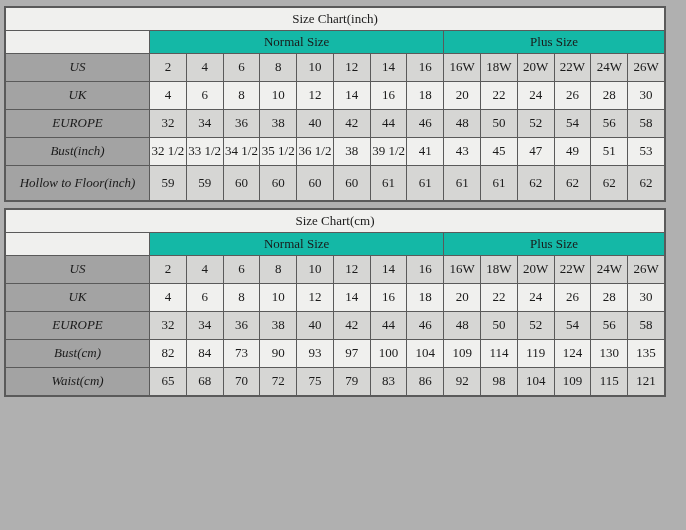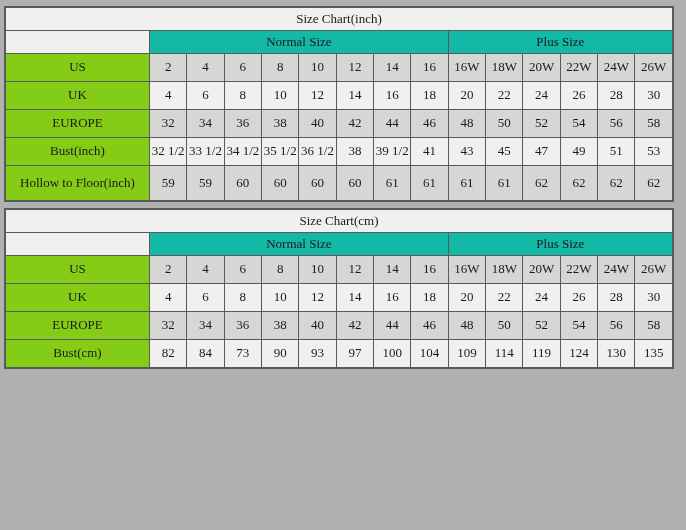--- a/index.html
+++ b/index.html
@@ -6,21 +6,21 @@
     margin: 0;
     padding: 0;
     background: #b0b0b0;
     font-family: "Liberation Serif", serif;
   }
   .page {
     width: 686px;
     height: 530px;
     background: #b0b0b0;
     box-sizing: border-box;
-    padding: 6px 12px 6px 4px;
+    padding: 6px 20px 6px 4px;
     display: flex;
     flex-direction: column;
     gap: 6px;
     overflow: hidden;
   }
   .chart-block {
     background: #f0f0ee;
     border: 1px solid #5a5a5a;
     box-sizing: border-box;
   }
@@ -48,22 +48,23 @@
   .group-cell {
     font-size: 15px;
     height: 22px;
     background: #14b8a6;
   }
   .blank-cell {
     background: #f0f0ee;
   }
   .rowlabel {
     font-size: 13.5px;
-    background: #84cc16;
+    background: #a3a3a3;
     text-align: center;
+    font-style: italic;
   }
   .shaded {
     background: #d6d6d4;
   }
   .plain {
     background: #f0f0ee;
   }
   td.datacell {
     font-size: 12px;
   }
@@ -258,16 +259,33 @@
             <td class="datacell plain normal-h">97</td>
             <td class="datacell plain normal-h">100</td>
             <td class="datacell plain normal-h">104</td>
             <td class="datacell plain normal-h">109</td>
             <td class="datacell plain normal-h">114</td>
             <td class="datacell plain normal-h">119</td>
             <td class="datacell plain normal-h">124</td>
             <td class="datacell plain normal-h">130</td>
             <td class="datacell plain normal-h">135</td>
           </tr>
+          <tr>
+            <td class="rowlabel normal-h">Waist(cm)</td>
+            <td class="datacell shaded normal-h">65</td>
+            <td class="datacell shaded normal-h">68</td>
+            <td class="datacell shaded normal-h">70</td>
+            <td class="datacell shaded normal-h">72</td>
+            <td class="datacell shaded normal-h">75</td>
+            <td class="datacell shaded normal-h">79</td>
+            <td class="datacell shaded normal-h">83</td>
+            <td class="datacell shaded normal-h">86</td>
+            <td class="datacell shaded normal-h">92</td>
+            <td class="datacell shaded normal-h">98</td>
+            <td class="datacell shaded normal-h">104</td>
+            <td class="datacell shaded normal-h">109</td>
+            <td class="datacell shaded normal-h">115</td>
+            <td class="datacell shaded normal-h">121</td>
+          </tr>
         </tbody>
     </table>
   </div>
 </div>
 
 </body></html>

